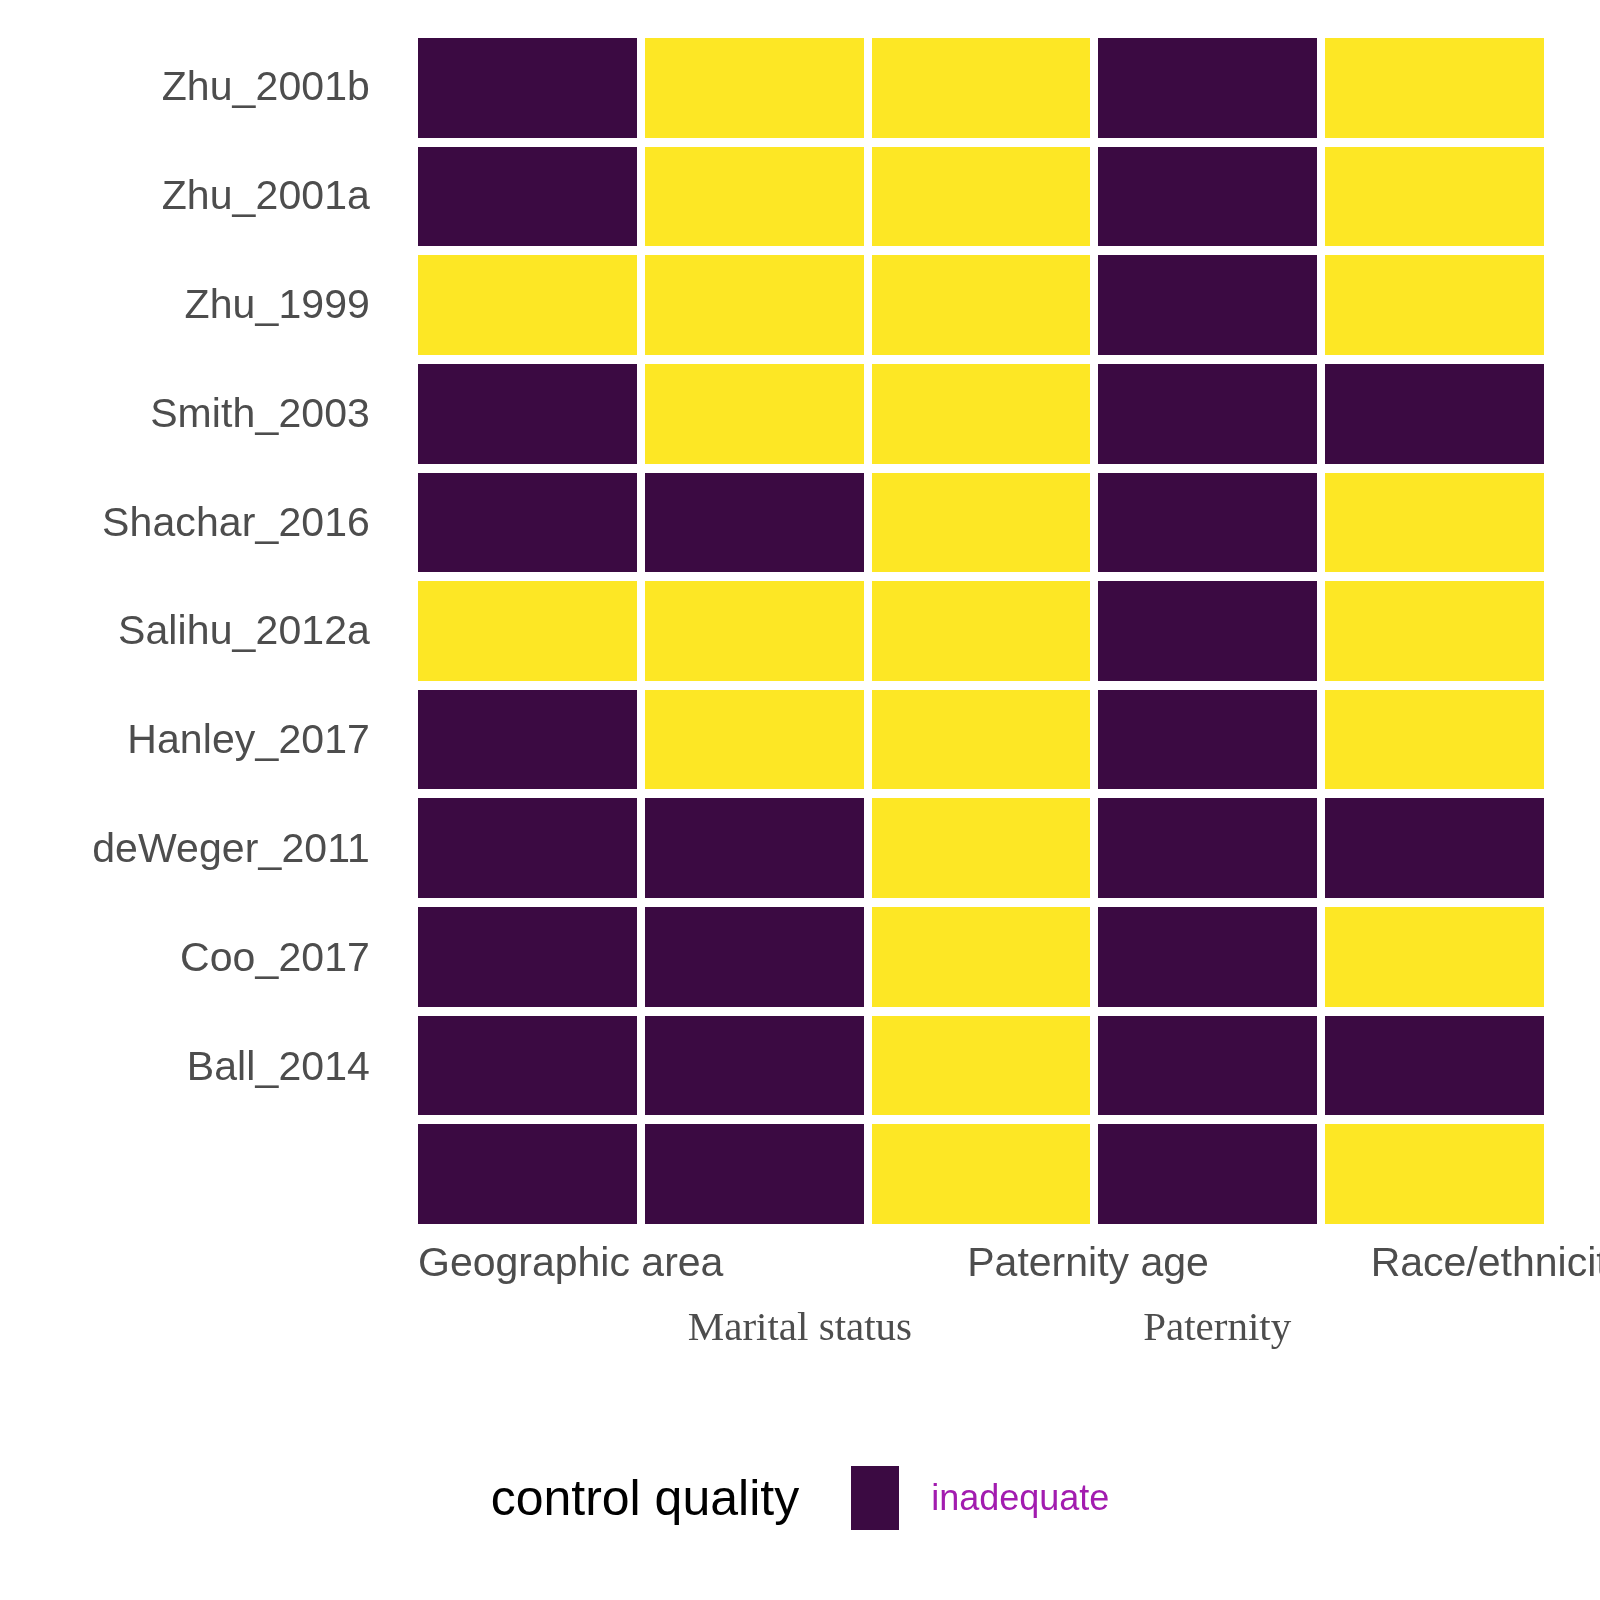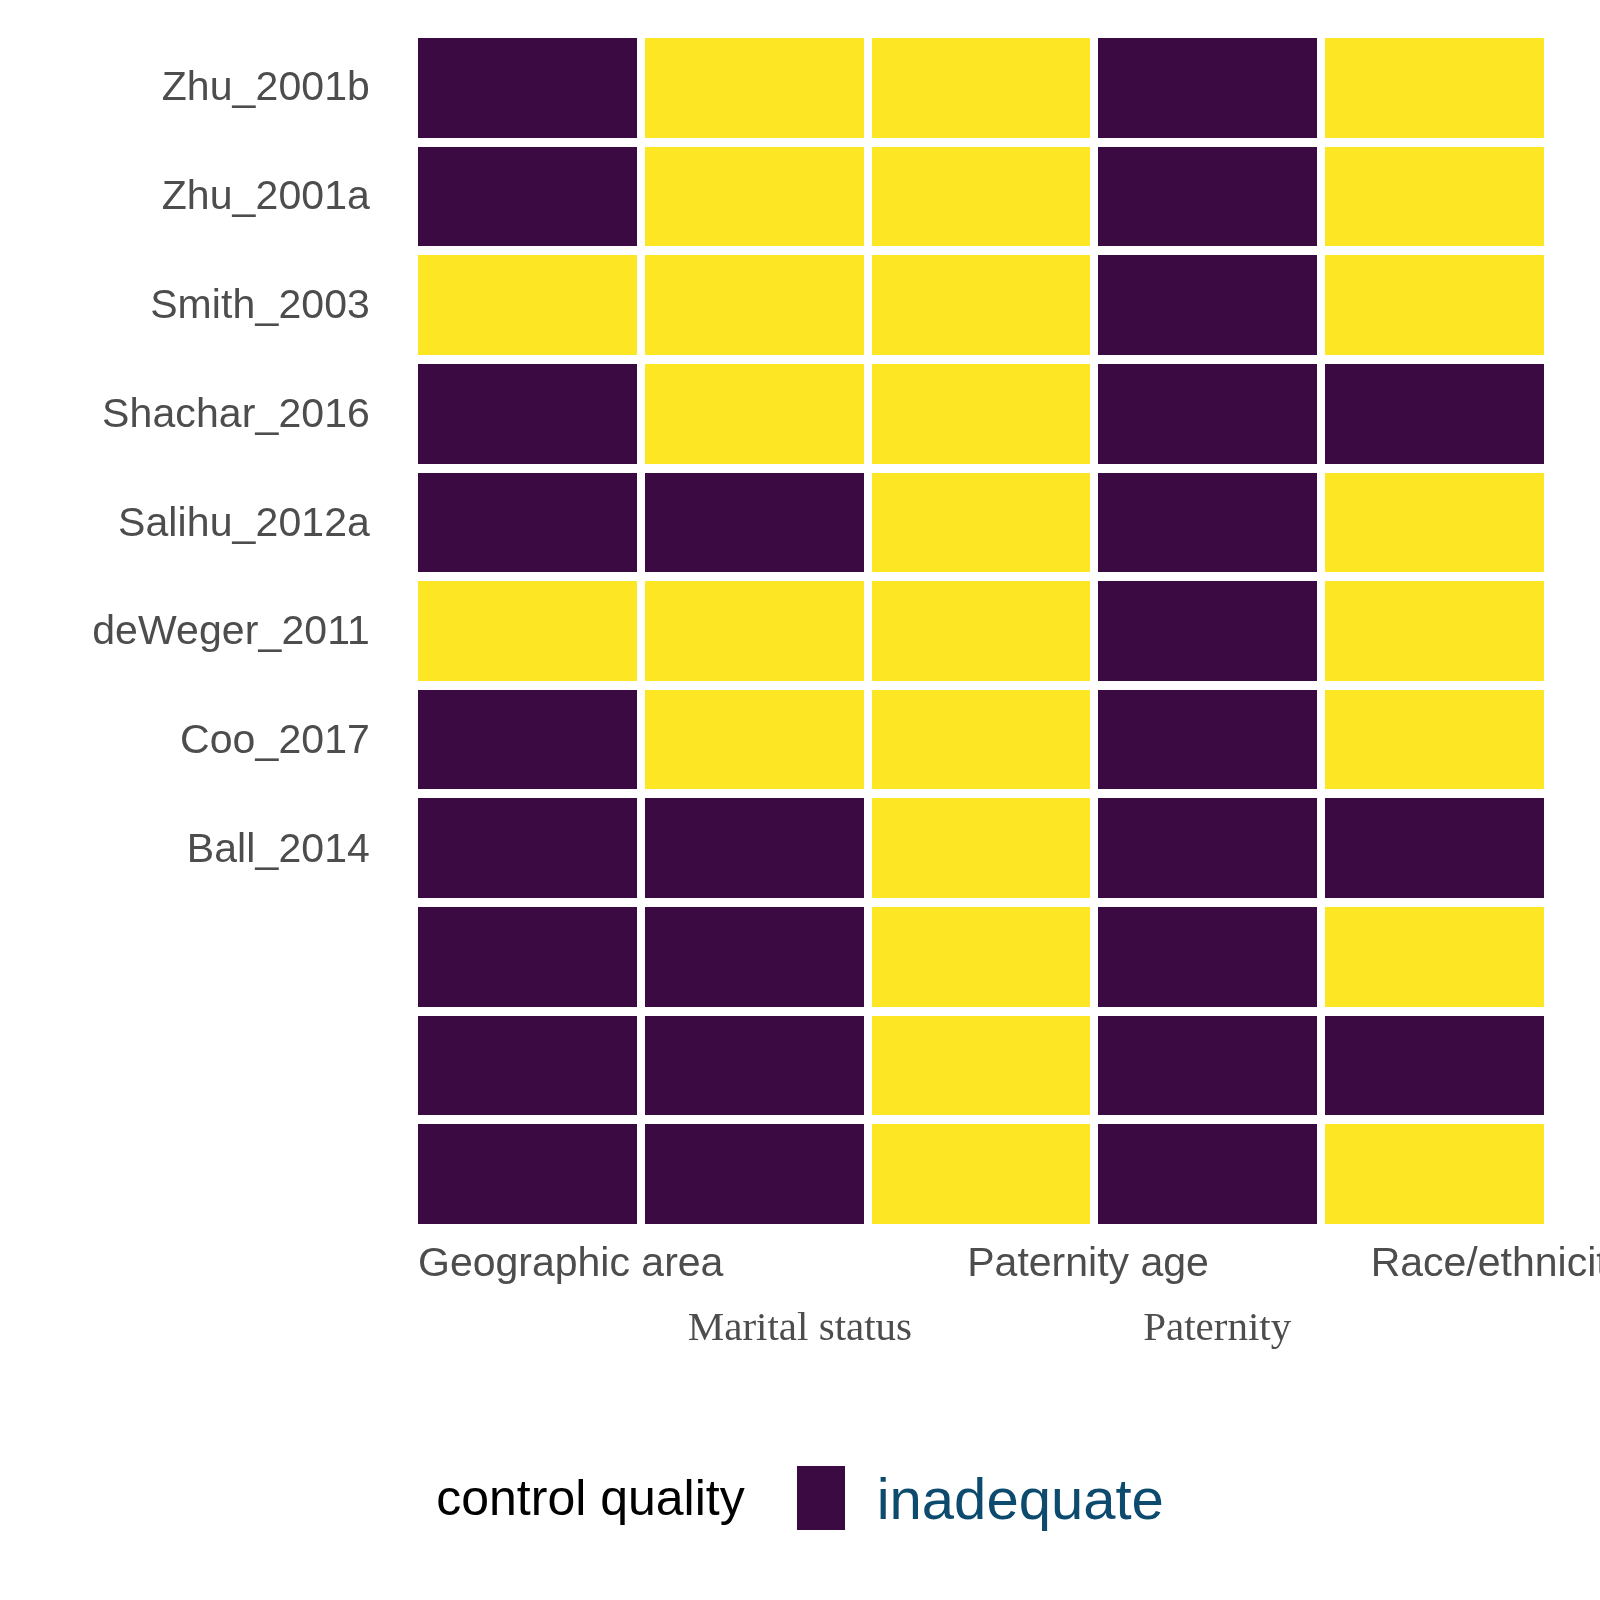--- a/index.html
+++ b/index.html
@@ -117,36 +117,38 @@
     align-items: center;
     margin-right: 34px;
   }
   .legend-item:last-child { margin-right: 0; }
   .legend-swatch {
     width: 48px;
     height: 64px;
     margin-right: 32px;
   }
   .legend-label {
-    font-size: 58px;
-    color: #0c4a6e;
+    font-size: 36px;
+    color: #a21caf;
     white-space: nowrap;
   }
 </style>
 </head>
 <body>
 
 <div id="page">
 
   <div id="y-axis-labels">
       <div class="y-label">Zhu_2001b</div>
       <div class="y-label">Zhu_2001a</div>
+      <div class="y-label">Zhu_1999</div>
       <div class="y-label">Smith_2003</div>
       <div class="y-label">Shachar_2016</div>
       <div class="y-label">Salihu_2012a</div>
+      <div class="y-label">Hanley_2017</div>
       <div class="y-label">deWeger_2011</div>
       <div class="y-label">Coo_2017</div>
       <div class="y-label">Ball_2014</div>
     </div>
 
   <div id="plot-area">
     <div id="heatmap-grid">
         <div class="cell" style="background: rgb(59, 10, 66);"></div>
         <div class="cell" style="background: rgb(253, 231, 37);"></div>
         <div class="cell" style="background: rgb(253, 231, 37);"></div>

